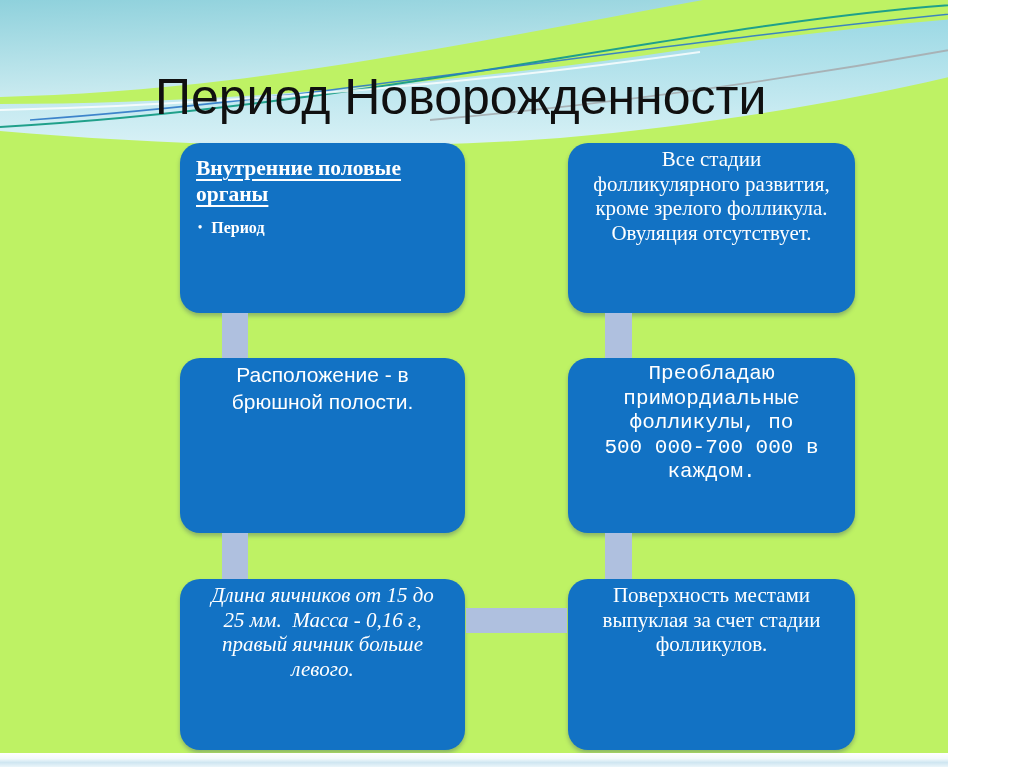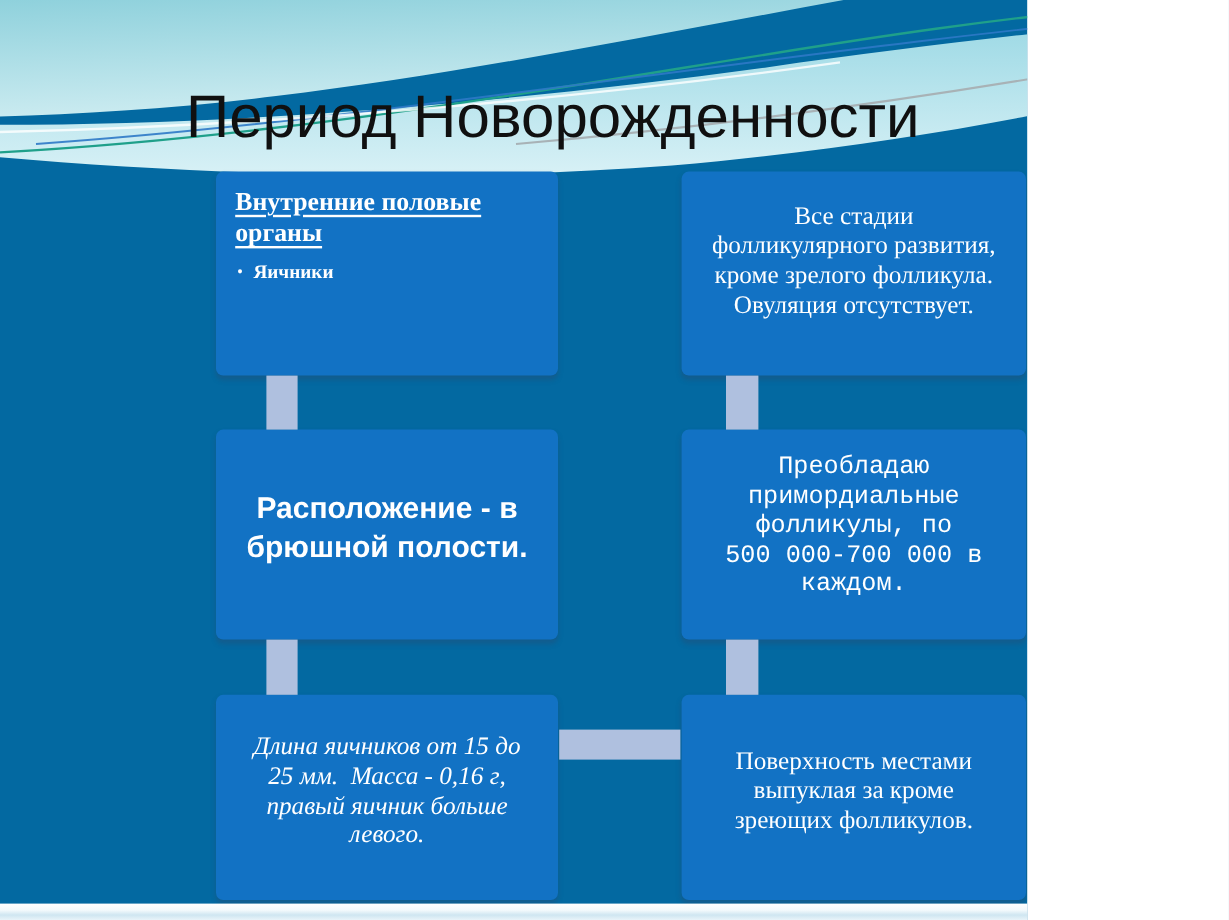--- a/index.html
+++ b/index.html
@@ -1,35 +1,35 @@
 <!DOCTYPE html>
 <html style="--box-blue: #1272C4; --connector: #AFC0DF; --wave-teal-dark: #8FD0DF; --wave-teal-light: #D2EEF3; --accent-green: #1FA08A; --accent-blue: #2E79C6; --accent-gray: #A8B2B6; --title-text: #101010; --box-text: #FFFFFF;"><head>
 <meta charset="utf-8">
 <style>
   html,body { margin:0; padding:0; background:#ffffff; }
   .slide {
-    position:relative; width:856px; height:767px; overflow:hidden;
-    background:#0369a1; font-family:"Liberation Sans", sans-serif;
+    position:relative; width:948px; height:767px; overflow:hidden;
+    background:#bef264; font-family:"Liberation Sans", sans-serif;
   }
   .wave-header { position:absolute; top:0; left:0; width:1024px; height:170px; }
   .slide-title {
     position:absolute; left:155px; top:68px; margin:0;
     font-family:"Liberation Sans", sans-serif; font-size:50px; font-weight:400;
     color:#101010; letter-spacing:0; white-space:nowrap;
   }
   .box {
-    position:absolute; background:var(--box-blue,#1272C4); border-radius:6px;
+    position:absolute; background:var(--box-blue,#1272C4); border-radius:20px;
     color:#ffffff; box-shadow:0 3px 4px rgba(45,70,105,0.35); box-sizing:border-box;
   }
   .box.center {
-    display:flex; align-items:center; justify-content:center; text-align:center;
+    display:flex; align-items:flex-start; justify-content:center; text-align:center;
     padding:4px 25px 16px;
     font-family:"Liberation Serif", serif; font-size:21px; line-height:1.17;
   }
-  .box.sans { font-family:"Liberation Sans", sans-serif; font-size:25px; line-height:1.28;font-weight:bold; }
+  .box.sans { font-family:"Liberation Sans", sans-serif; font-size:21px; line-height:1.28; }
   .box.header-box { padding:12px 16px; font-family:"Liberation Serif", serif; }
   .box-heading {
     margin:0 0 12px 0; font-size:21.5px; font-weight:bold; line-height:1.22;
     text-decoration:underline; text-decoration-thickness:2px; text-underline-offset:4px;
   }
   .bullet-line { font-size:16px; font-weight:bold; padding-left:2px; }
   .bullet-marker { font-size:12px; margin-right:9px; vertical-align:2px; }
   .connector { position:absolute; background:var(--connector,#AFC0DF); }
   .bottom-strip {
     position:absolute; left:0; bottom:0; width:1024px; height:14px;
@@ -60,42 +60,42 @@
     <path d="M0,110 C250,104 500,80 700,52" stroke="#ffffff" stroke-width="2" fill="none" opacity="0.8"></path>
   </svg>
 
   <h1 class="slide-title">Период Новорожденности</h1>
 
   <div>
 
     <div class="box header-box" style="left:180px; top:143px; width:285px; height:170px;">
       <h2 class="box-heading">Внутренние половые органы</h2>
       <div class="bullet-line">
-        <span class="bullet-marker">•</span><span>Яичники</span>
+        <span class="bullet-marker">•</span><span>Период</span>
       </div>
     </div>
 
     <div class="box center sans" style="left:180px; top:358px; width:285px; height:175px;">
       <span>Расположение - в брюшной полости.</span>
     </div>
 
     <div class="box center" style="left:180px; top:579px; width:285px; height:171px;font-style:italic;">
       <span>Длина яичников от 15 до 25 мм.&nbsp; Масса - 0,16 г, правый яичник больше левого.</span>
     </div>
 
     <div class="box center" style="left:568px; top:143px; width:287px; height:170px; padding-bottom:26px;">
       <span>Все стадии фолликулярного развития, кроме зрелого фолликула. Овуляция отсутствует.</span>
     </div>
 
     <div class="box center" style="left:568px; top:358px; width:287px; height:175px;font-family:Liberation Mono, monospace;">
       <span>Преобладаю примордиальные фолликулы, по 500&nbsp;000-700&nbsp;000 в каждом.</span>
     </div>
 
     <div class="box center" style="left:568px; top:579px; width:287px; height:171px;">
-      <span>Поверхность местами выпуклая за кроме зреющих фолликулов.</span>
+      <span>Поверхность местами выпуклая за счет стадии фолликулов.</span>
     </div>
 
     <div class="connector" style="left:222px; top:313px; width:26px; height:45px;"></div>
     <div class="connector" style="left:222px; top:533px; width:26px; height:46px;"></div>
     <div class="connector" style="left:605px; top:313px; width:27px; height:45px;"></div>
     <div class="connector" style="left:605px; top:533px; width:27px; height:46px;"></div>
     <div class="connector" style="left:466px; top:608px; width:101px; height:25px;"></div>
   </div>
 
   <div class="bottom-strip"></div>

